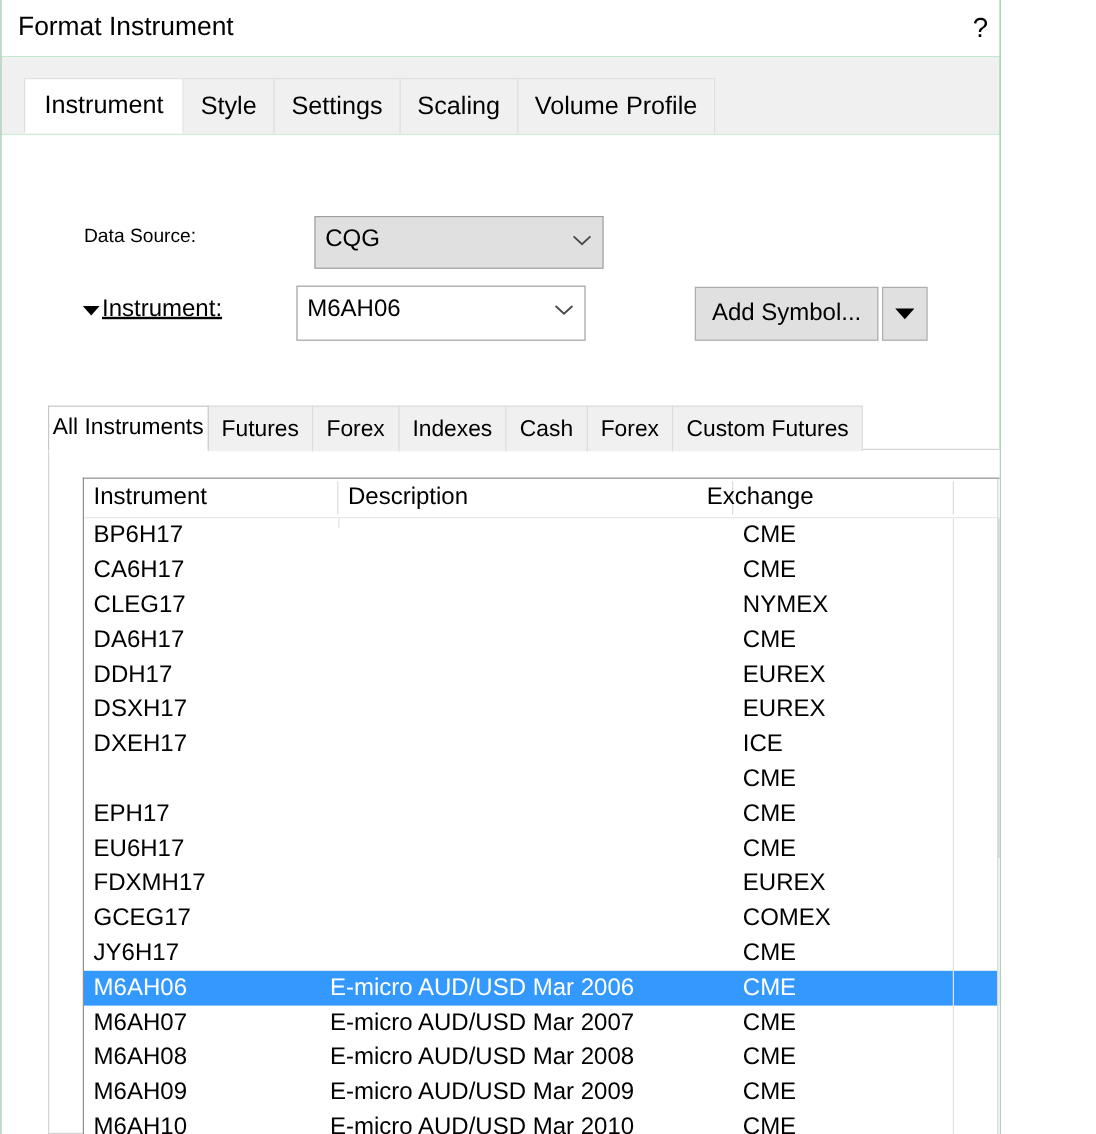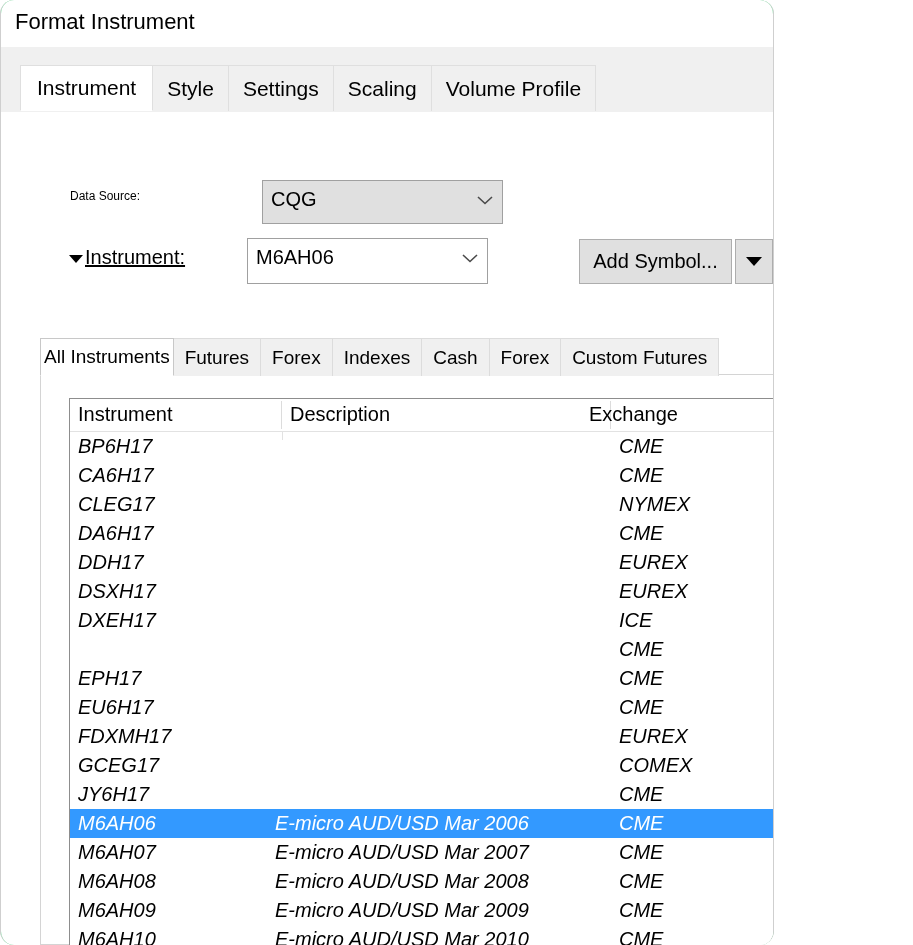--- a/index.html
+++ b/index.html
@@ -12,28 +12,27 @@
     width: 913px;
     height: 945px;
     overflow: hidden;
     font-family: "Liberation Sans", sans-serif;
     color: #000000;
     -webkit-font-smoothing: antialiased;
   }
 
   #app {
     position: relative;
-    width: 774px;
+    width: 834px;
     height: 945px;
     background: #22c55e;
     box-sizing: border-box;
     border-left: 1px solid #cfcfcf;
     border-right: 1px solid #cfcfcf;
     overflow: hidden;
-    border-radius: 14px;
   }
 
   
   .titlebar {
     position: absolute;
     left: 0; top: 0;
     width: 913px;
     height: 47px;
     background: #ffffff;
   }
@@ -113,21 +112,21 @@
     left: 0;
     top: 112px;
     width: 913px;
     height: 833px;
     background: #ffffff;
   }
 
   
   .form-label {
     position: absolute;
-    font-size: 12px;
+    font-size: 16px;
     color: #000000;
     white-space: nowrap;
   }
   #data-source-label { left: 69px; top: 189px; }
 
   #instrument-label-wrap {
     position: absolute;
     left: 68px;
     top: 246px;
     display: flex;
@@ -317,21 +316,20 @@
   .grid-body {
     position: relative;
     background: #ffffff;
   }
   .grow {
     position: relative;
     height: 29px;
     white-space: nowrap;
     cursor: default;
     user-select: none;
-    font-style: italic;
   }
   .grow.selected { background: #3399ff; color: #ffffff; }
   .gc {
     position: absolute;
     top: 0;
     font-size: 20px;
     line-height: 28px;
     white-space: nowrap;
     overflow: hidden;
   }

